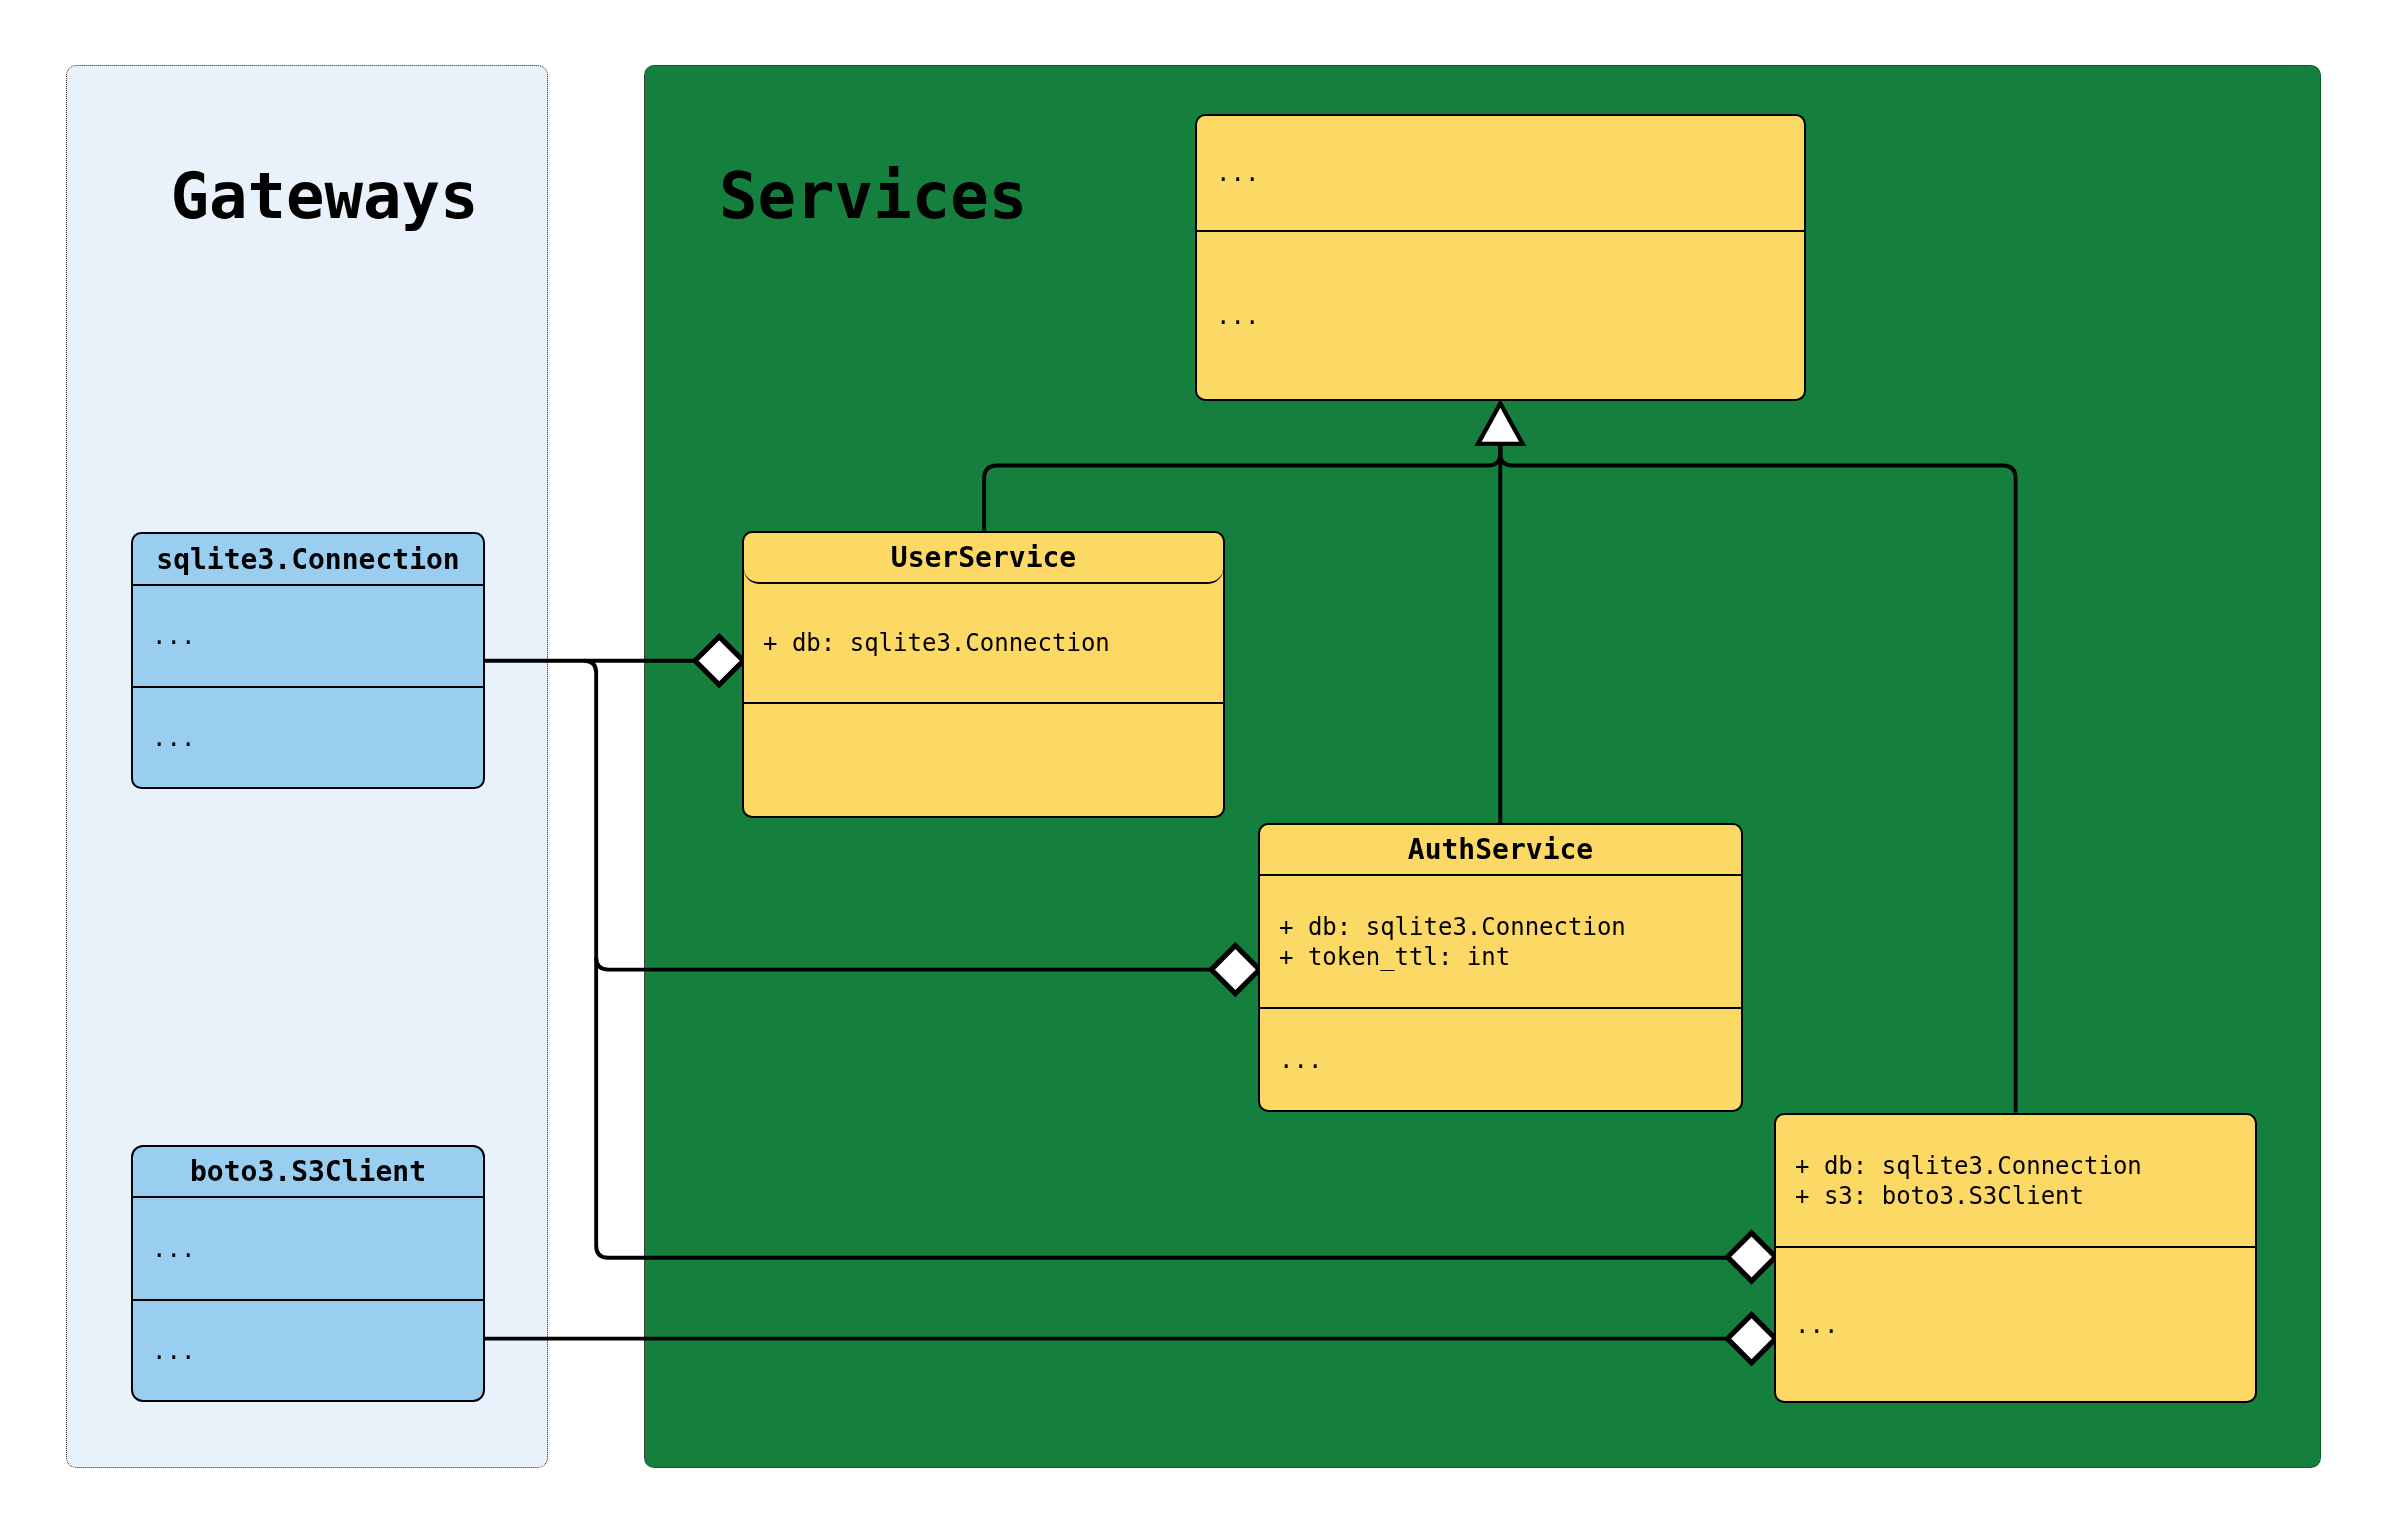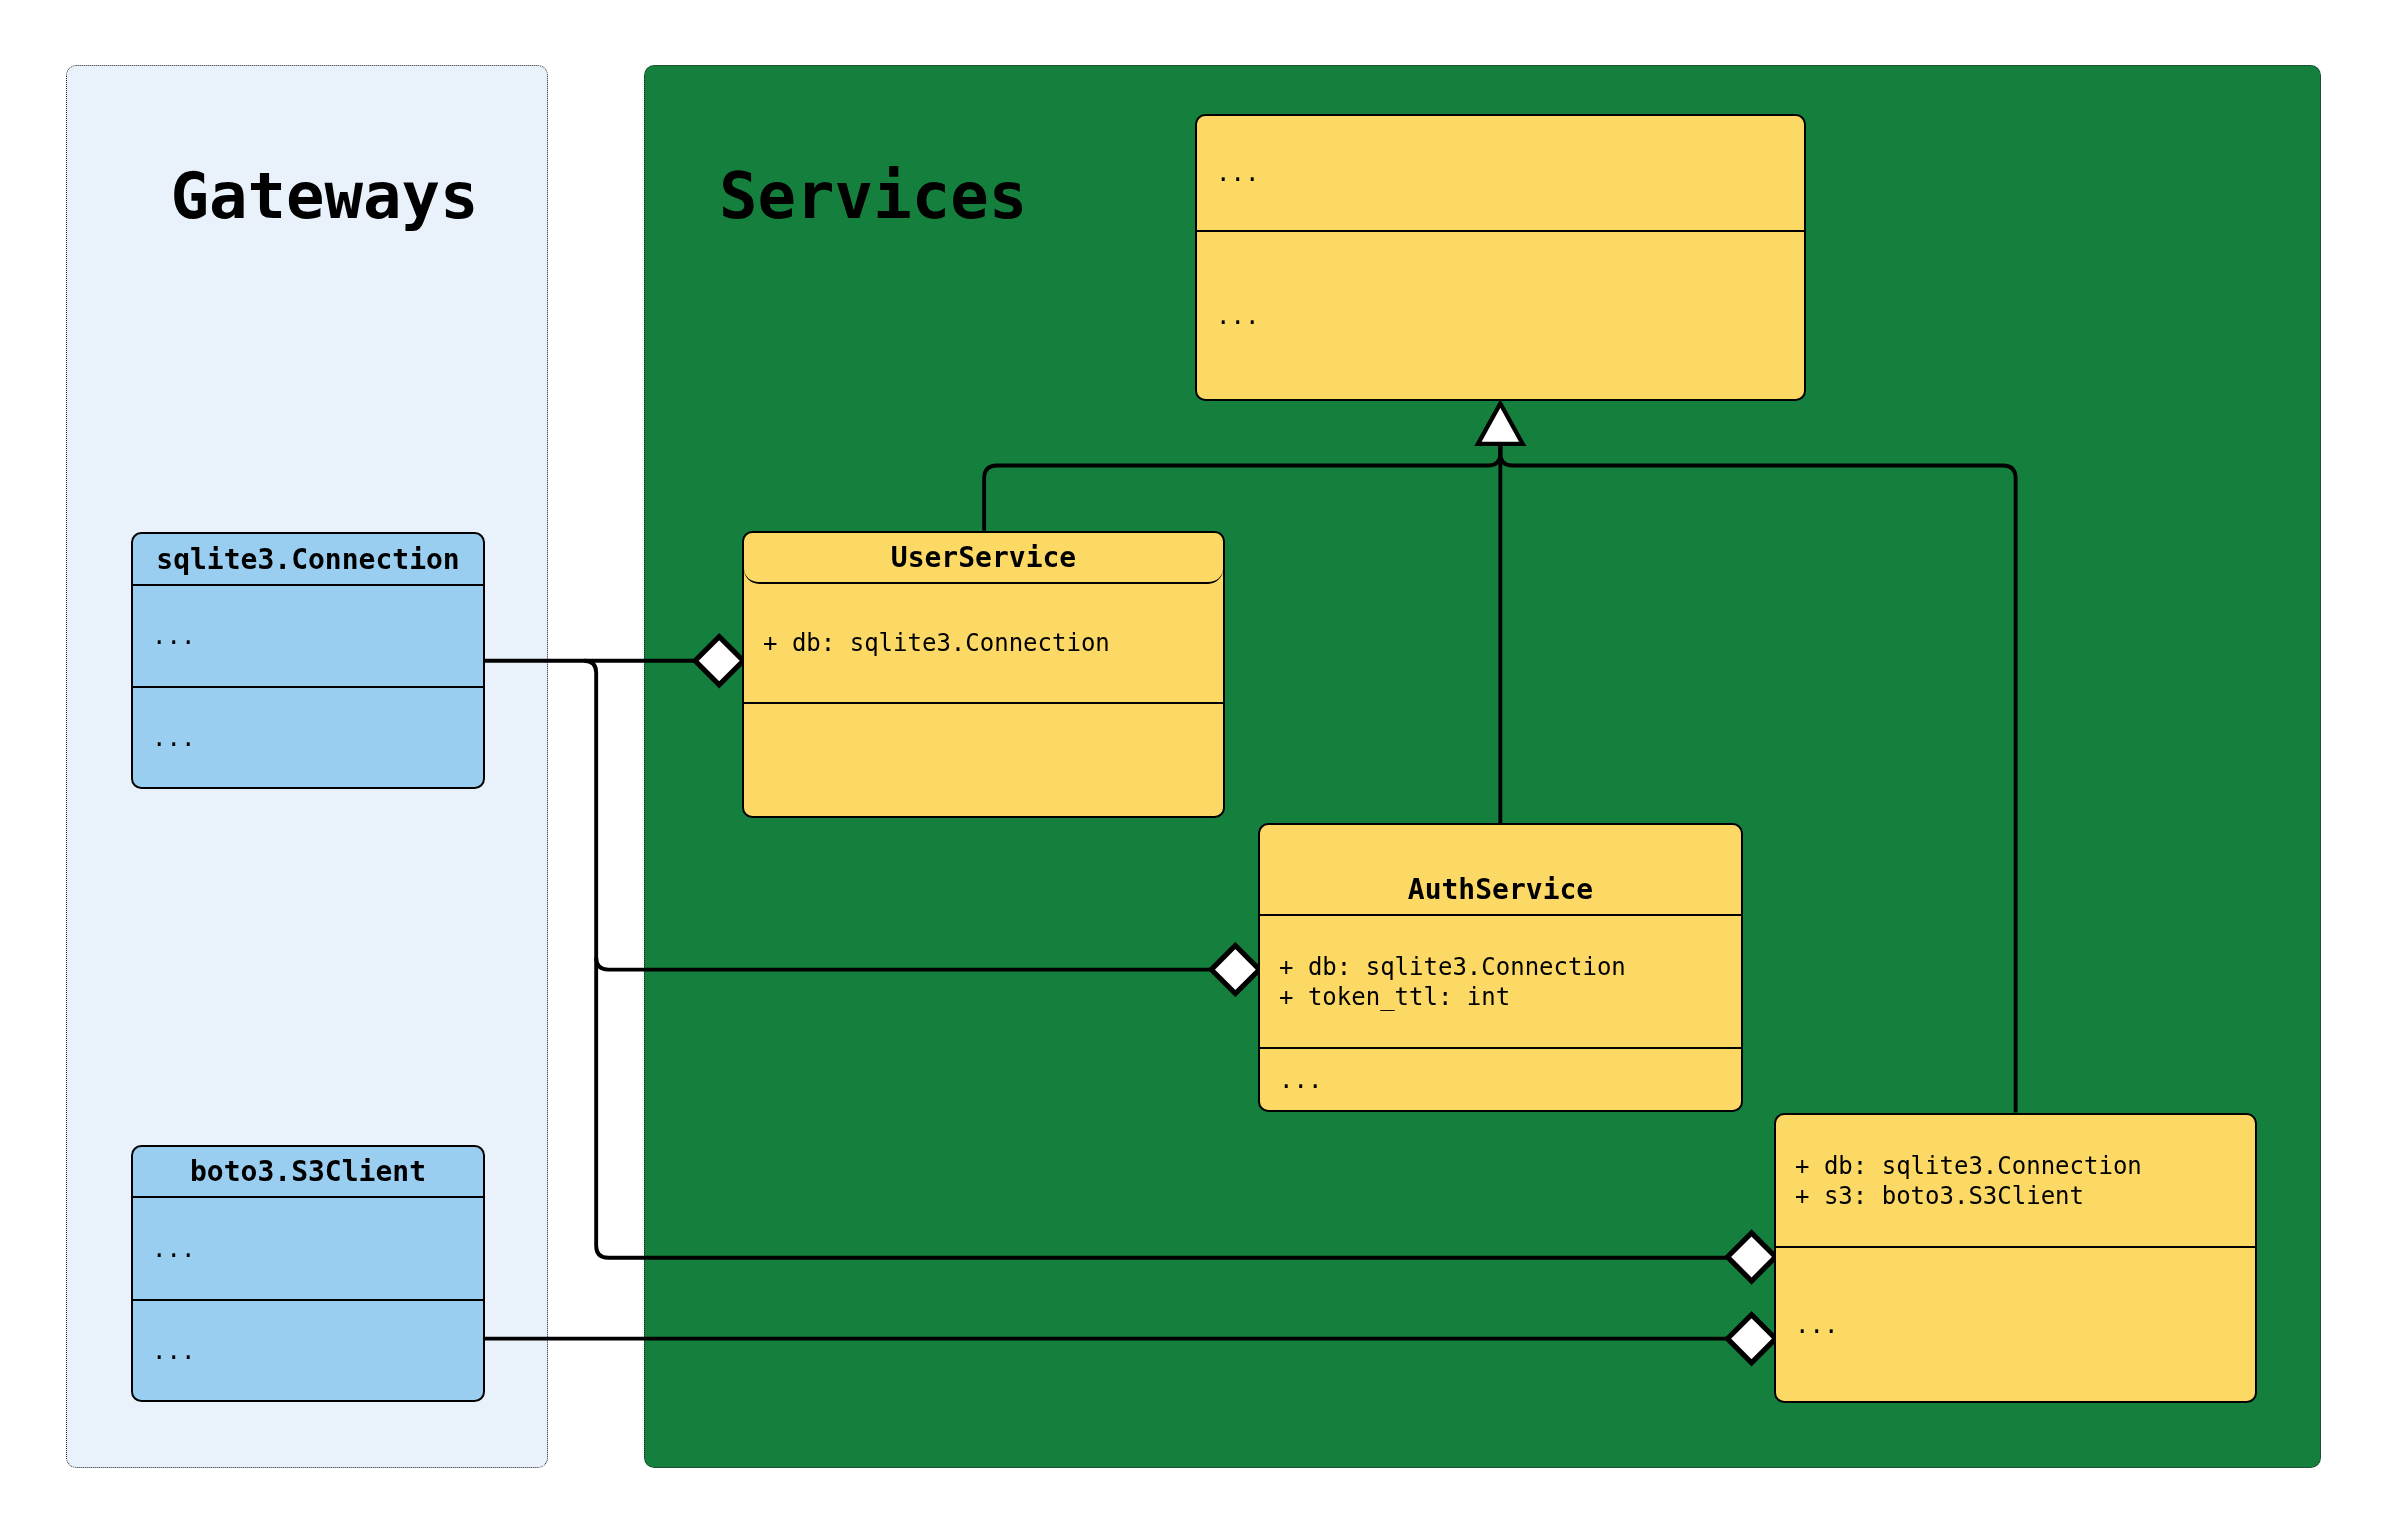--- a/index.html
+++ b/index.html
@@ -69,28 +69,28 @@
     flex:1;
     display:flex;flex-direction:column;justify-content:center;
     padding-left:19px;
     font-size:24px;line-height:30px;
     box-sizing:border-box;
     white-space:pre;
   }
 
   #box-sqlite   {left:131px;top:532px;width:354px;height:257px;}
   #box-sqlite   .cb-title{height:52px;}  #box-sqlite   .cb-attrs{height:102px;}
-  #box-boto3    {left:131px;top:1145px;width:354px;height:257px;}
+  #box-boto3    {left:131px;top:1145px;width:354px;height:257px;border-radius:12px;}
   #box-boto3    .cb-title{height:51px;}  #box-boto3    .cb-attrs{height:103px;}
   #box-base     {left:1195px;top:114px;width:611px;height:287px;}
   #box-base     .cb-title{height:50px;}  #box-base     .cb-attrs{height:116px;}
   #box-user     {left:742px;top:531px;width:483px;height:287px;}
   #box-user     .cb-title{height:51px;border-radius:15px;}  #box-user     .cb-attrs{height:120px;}
   #box-auth     {left:1258px;top:823px;width:485px;height:289px;}
-  #box-auth     .cb-title{height:51px;margin-top:40px;}  #box-auth     .cb-attrs{height:133px;}
+  #box-auth     .cb-title{height:51px;}  #box-auth     .cb-attrs{height:133px;}
   #box-photo    {left:1774px;top:1113px;width:483px;height:290px;}
   #box-photo    .cb-title{height:52px;}  #box-photo    .cb-attrs{height:133px;}
 </style>
 </head>
 <body>
 
 <div id="canvas">
 
   <div class="panel" id="panel-gateways">
     <div class="panel-title">Gateways</div>

